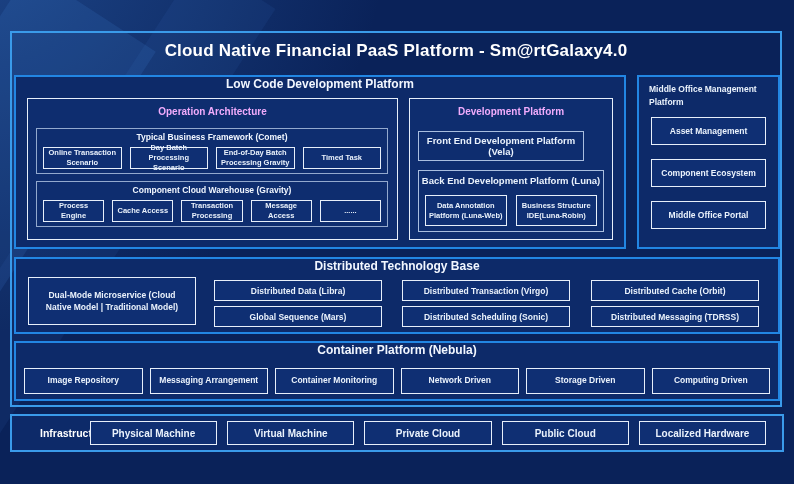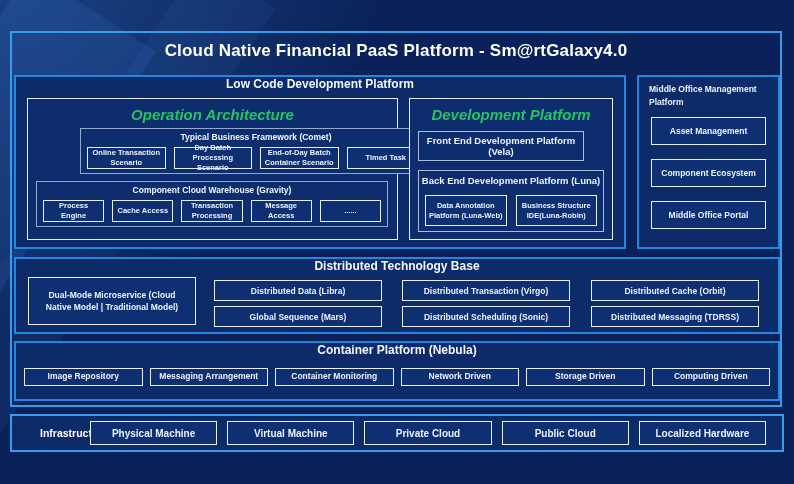--- a/index.html
+++ b/index.html
@@ -32,28 +32,28 @@
   .sec-lowcode     { left:2px;   top:42px;  width:612px; height:174px; }
   .sec-middle      { left:625px; top:42px;  width:143px; height:174px; }
   .sec-distributed { left:2px;   top:224px; width:766px; height:77px; }
   .sec-container   { left:2px;   top:308px; width:766px; height:60px; }
   .sec-infra {
     position:absolute; left:10px; top:414px; width:774px; height:38px;
     background:#0D2A69; border:2px solid #3A9BEA;
   }
 
   .panel { position:absolute; background:#0E2D6F; border:1px solid #E7EFFA; }
-  .panel-label { text-align:center; font-size:15px; padding-top:7px; color:#22c55e;font-style:italic; }
+  .panel-label { text-align:center; font-size:10px; padding-top:7px; color:#f0abfc; }
 
   .op-arch { left:11px; top:21px; width:371px; height:142px; }
   .dev-plat { left:393px; top:21px; width:204px; height:142px; }
 
   .group { position:absolute; background:#0E2D6F; border:1px solid #93A9CE; }
   .group-label { text-align:center; font-size:8.5px; padding-top:3px; color:#F2F7FF; }
-  .comet   { left:8px; top:29px; width:352px; height:46px;margin-left:44px; }
+  .comet   { left:8px; top:29px; width:352px; height:46px; }
   .gravity { left:8px; top:82px; width:352px; height:46px; }
 
   .row { position:absolute; left:6px; right:6px; bottom:4px; display:flex; gap:8px; }
   .cell {
     flex:1; height:22px; background:#0F2F73; border:1px solid #E7EFFA;
     display:flex; align-items:center; justify-content:center;
     text-align:center; font-size:7.5px; line-height:1.3; padding:1px 2px;
   }
 
   .vela {
@@ -81,21 +81,21 @@
     font-size:8.5px; line-height:1.45; text-align:center; padding:0 8px;
   }
   .dist-cell {
     position:absolute; width:168px; height:21px;
     background:#0F2F73; border:1px solid #E7EFFA;
     display:flex; align-items:center; justify-content:center;
     font-size:8.5px; text-align:center;
   }
 
   .cp-row { position:absolute; left:8px; right:8px; top:25px; display:flex; gap:7px; }
-  .cp-cell { flex:1; height:18px; font-size:8.5px; }
+  .cp-cell { flex:1; height:26px; font-size:8.5px; }
 
   .infra-label {
     position:absolute; left:28px; top:50%; transform:translateY(-50%);
     font-size:10.5px; color:#FFFFFF;
   }
   .infra-row {
     position:absolute; left:78px; right:16px; top:50%; transform:translateY(-50%);
     display:flex; gap:10px;
   }
   .infra-cell { flex:1; height:24px; font-size:10px; }
@@ -115,21 +115,21 @@
       <div class="sec-label">Low Code Development Platform</div>
 
       <div class="panel op-arch">
         <div class="panel-label">Operation Architecture</div>
 
         <div class="group comet">
           <div class="group-label">Typical Business Framework (Comet)</div>
           <div class="row">
             <div class="cell">Online Transaction Scenario</div>
             <div class="cell">Day Batch Processing Scenario</div>
-            <div class="cell">End-of-Day Batch Container Scenario</div>
+            <div class="cell">End-of-Day Batch Processing Gravity</div>
             <div class="cell">Timed Task</div>
           </div>
         </div>
 
         <div class="group gravity">
           <div class="group-label">Component Cloud Warehouse (Gravity)</div>
           <div class="row">
             <div class="cell">Process Engine</div>
             <div class="cell">Cache Access</div>
             <div class="cell">Transaction Processing</div>

